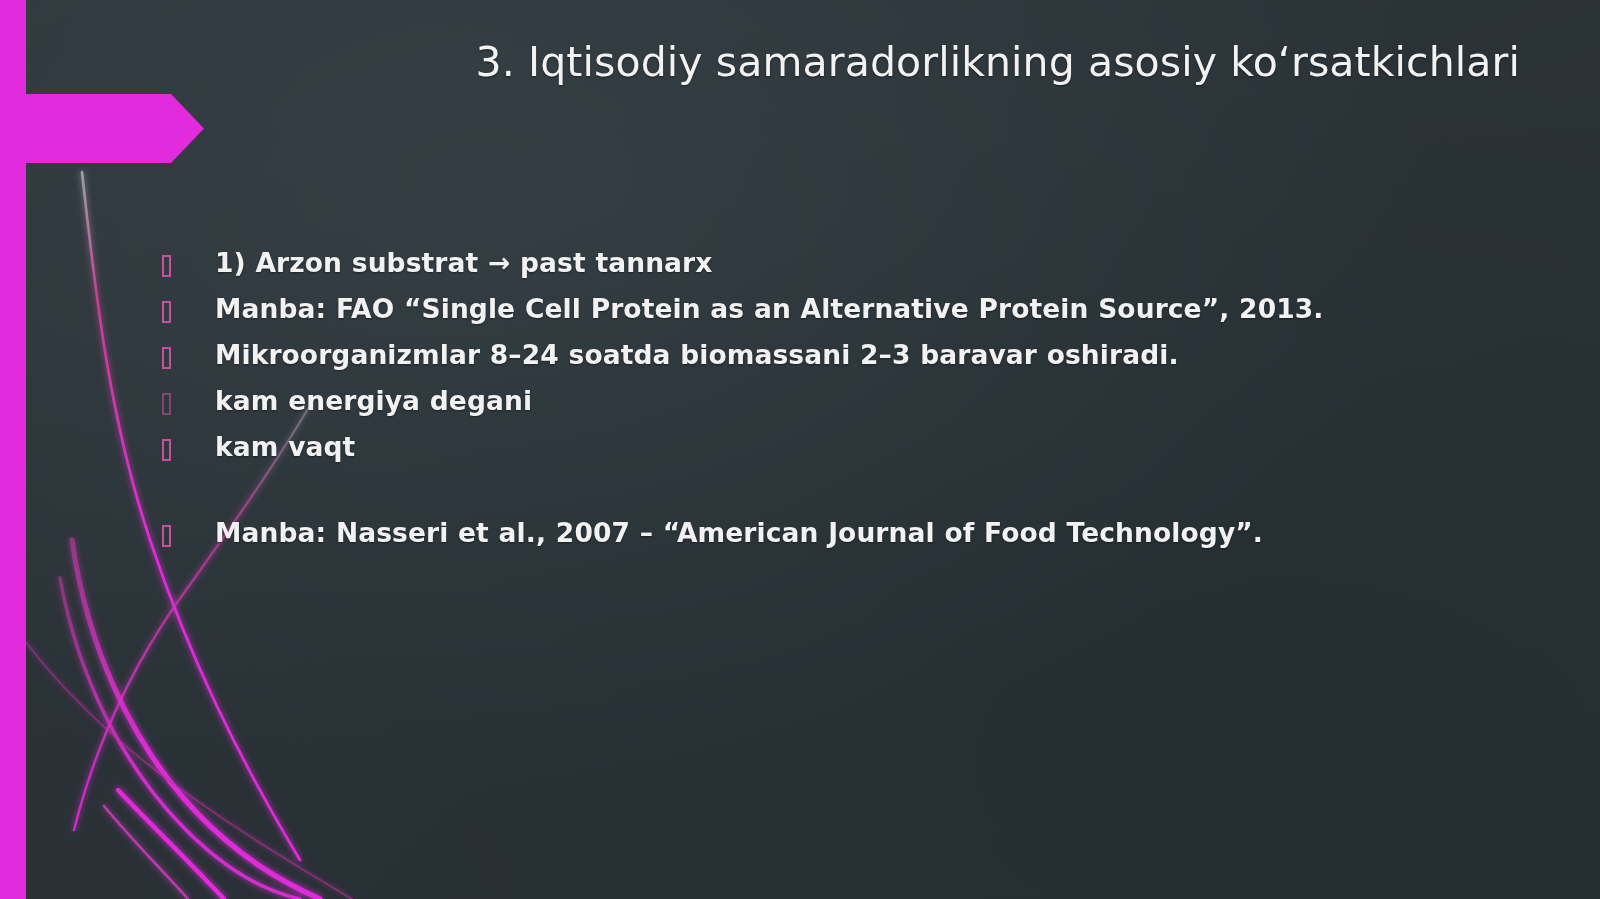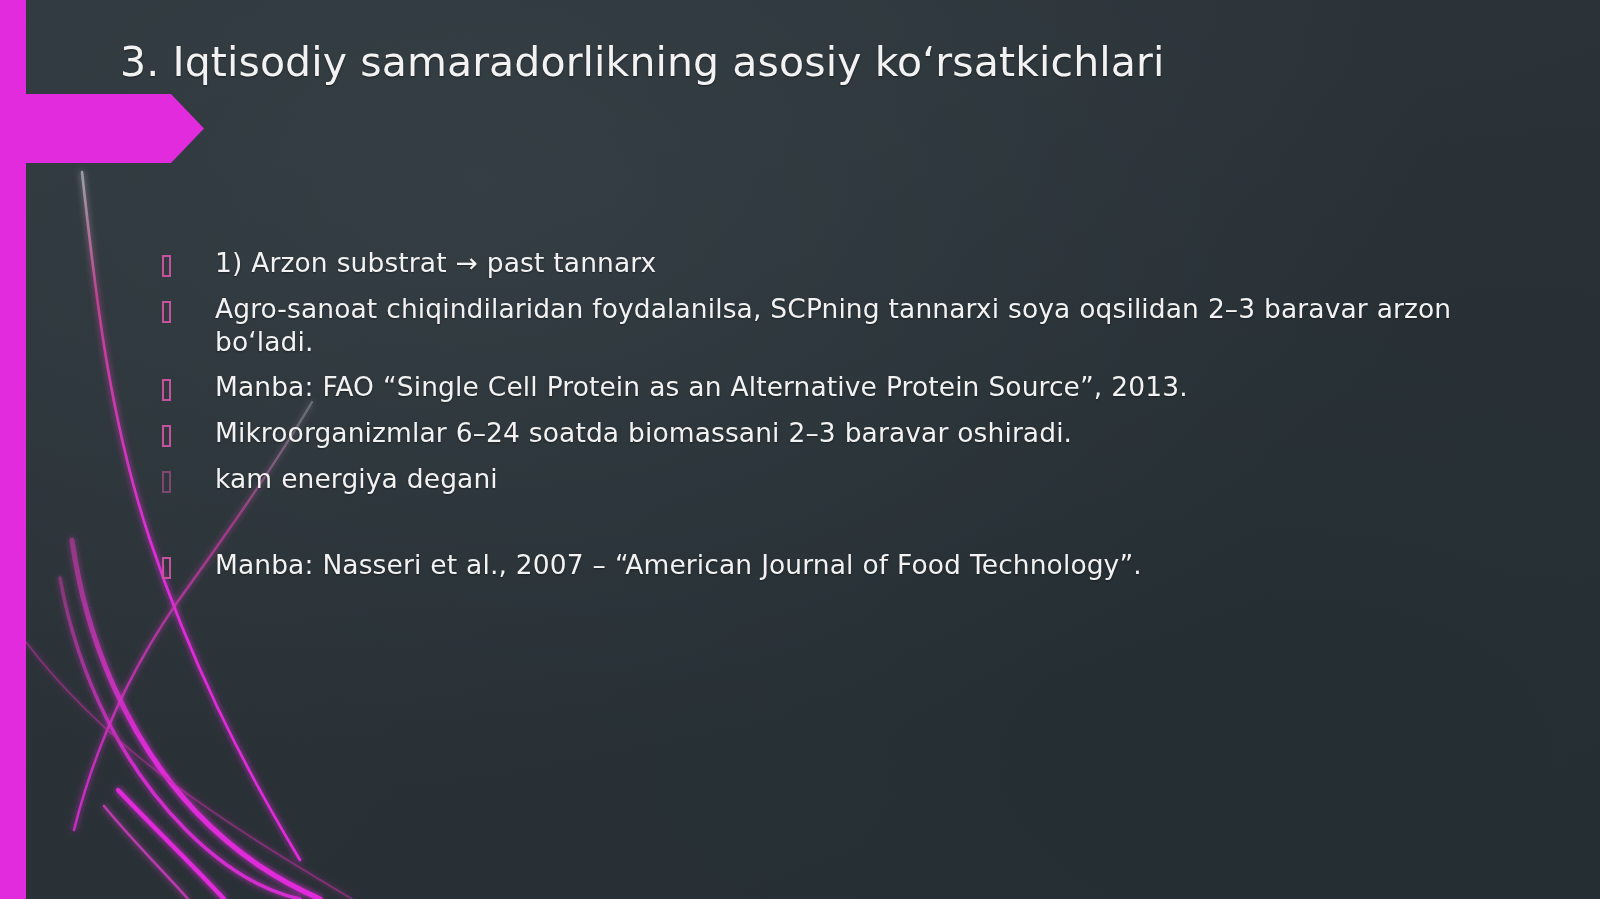--- a/index.html
+++ b/index.html
@@ -58,41 +58,42 @@
     background: #e22bdc;
     clip-path: polygon(0 0, 171px 0, 204px 50%, 171px 100%, 0 100%);
   }
 
   
   .title {
     position: absolute;
     left: 120px;
     top: 38px;
     width: 1400px;
-    text-align: left;
+    text-align: right;
     color: #f2f2f2;
     font-size: 41px;
     font-weight: 400;
     letter-spacing: 0.1px;
     line-height: 1.18;
     text-shadow: 0 1px 2px rgba(0,0,0,0.45);
   }
 
   
   .body-list {
     position: absolute;
     left: 162px;
     top: 246px;
     width: 1290px;
   }
 
   .bullet-row {
     display: flex;
     align-items: flex-start;
     margin-bottom: 12px;
+    font-weight: bold;
   }
 
   .bullet-row.spaced {
     margin-top: 52px;
   }
 
   .bullet-mark {
     flex: 0 0 auto;
     width: 53px;
     color: #d05a9e;
@@ -185,42 +186,42 @@
 
   <div class="title">3. Iqtisodiy samaradorlikning asosiy ko‘rsatkichlari</div>
 
   <div class="body-list">
 
     <div class="bullet-row">
       <span class="bullet-mark"><span class="tofu"></span></span>
       <span class="bullet-text">1) Arzon substrat → past tannarx</span>
     </div>
 
-    <div class="bullet-row">
-      <span class="bullet-mark"><span class="tofu"></span></span>
-      <span class="bullet-text">Agro-sanoat chiqindilaridan foydalanilsa, SCPning tannarxi soya oqsilidan 2–3 baravar arzon bo‘ladi.</span>
-    </div>
 
     <div class="bullet-row">
       <span class="bullet-mark"><span class="tofu"></span></span>
       <span class="bullet-text">Manba: FAO “Single Cell Protein as an Alternative Protein Source”, 2013.</span>
     </div>
 
 
     <div class="bullet-row">
       <span class="bullet-mark"><span class="tofu"></span></span>
-      <span class="bullet-text">Mikroorganizmlar 6–24 soatda biomassani 2–3 baravar oshiradi.</span>
+      <span class="bullet-text">Mikroorganizmlar 8–24 soatda biomassani 2–3 baravar oshiradi.</span>
     </div>
 
 
     <div class="bullet-row">
       <span class="bullet-mark hidden-mark"><span class="tofu"></span></span>
       <span class="bullet-text">kam energiya degani</span>
     </div>
 
+    <div class="bullet-row">
+      <span class="bullet-mark"><span class="tofu"></span></span>
+      <span class="bullet-text">kam vaqt</span>
+    </div>
 
 
     <div class="bullet-row spaced">
       <span class="bullet-mark"><span class="tofu"></span></span>
       <span class="bullet-text">Manba: Nasseri et al., 2007 – “American Journal of Food Technology”.</span>
     </div>
 
   </div>
 </div>
 

